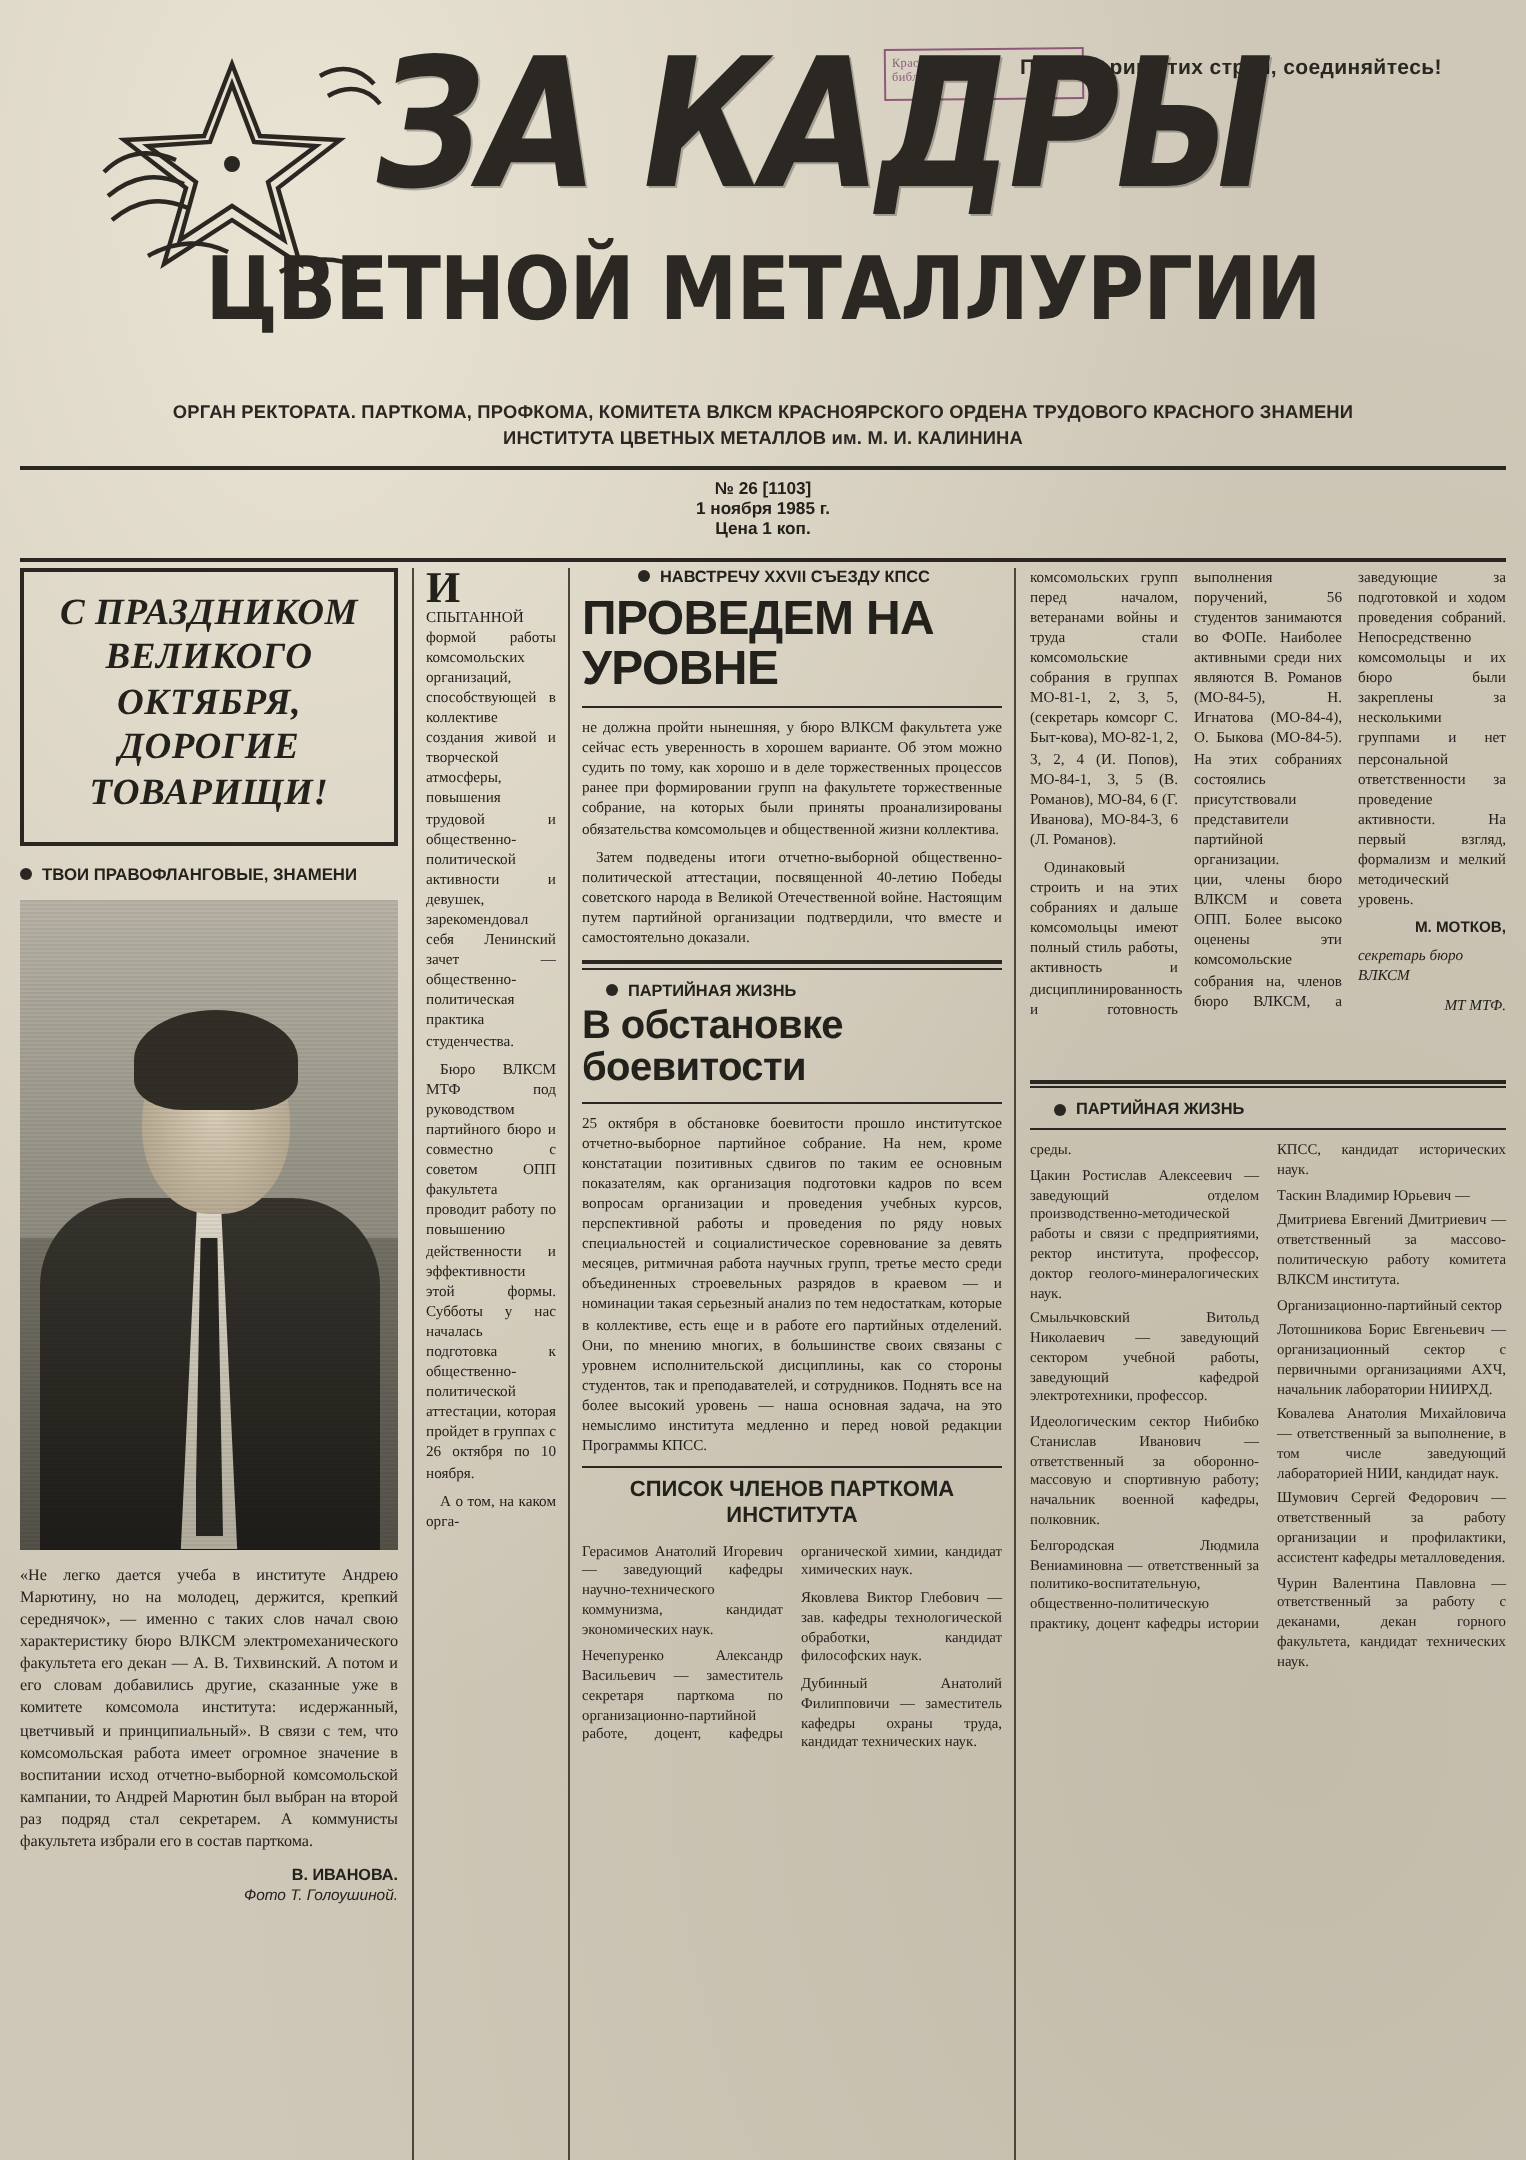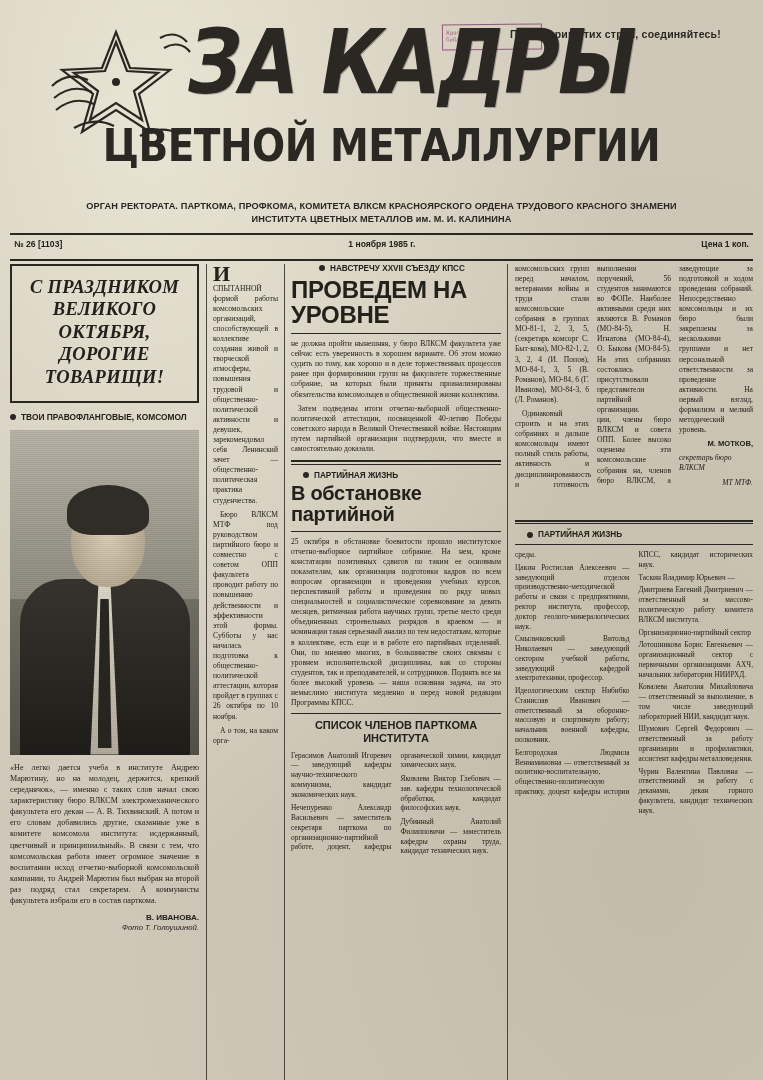--- a/index.html
+++ b/index.html
@@ -101,20 +101,21 @@
     letter-spacing: .1px;
   }
 
   
   .rule-thick { border-top: 2px solid #2a2722; margin-top: 6px; }
   .issuebar {
     display: flex; justify-content: space-between; align-items: center;
     font-family: "Liberation Sans", sans-serif;
     font-size: 8.6px; font-weight: bold;
     padding: 4px 4px 4px 4px;
+    flex-direction: column;
   }
   .issuebar .mid { font-weight: bold; }
 
   
   .cols {
     display: flex;
     margin-top: 3px;
     height: 820px;
   }
   .col { position: relative; }
@@ -321,21 +322,21 @@
     <div class="cols">
 
       <div class="col c1">
         <div class="box-hdr">
           <div class="hdr-ital">С ПРАЗДНИКОМ</div>
           <div class="hdr-ital">ВЕЛИКОГО ОКТЯБРЯ,</div>
           <div class="hdr-ital">ДОРОГИЕ ТОВАРИЩИ!</div>
         </div>
         <div class="bullet-line">
           <span class="dot"></span>
-          <span>ТВОИ ПРАВОФЛАНГОВЫЕ, КОМСОМОЛ</span>
+          <span>ТВОИ ПРАВОФЛАНГОВЫЕ, ЗНАМЕНИ</span>
         </div>
 
         <div class="photo">
           <div class="bg"></div>
           <div class="wall"></div>
           <div class="body"></div>
           <div class="shirt"></div>
           <div class="tie"></div>
           <div class="person-head"></div>
           <div class="hair"></div>
@@ -370,21 +371,21 @@
           <p>Затем подведены итоги отчетно-выборной общественно-политической аттестации, посвященной 40-летию Победы советского народа в Великой Отечественной войне. Настоящим путем партийной организации подтвердили, что вместе и самостоятельно доказали.</p>
         </div>
 
         <div class="hline2"></div>
         <div class="hline3"></div>
 
         <div class="sectionband">
           <span class="dot"></span>
           <span>ПАРТИЙНАЯ ЖИЗНЬ</span>
         </div>
-        <h2 class="head mid">В обстановке партийной</h2>
+        <h2 class="head mid">В обстановке боевитости</h2>
         <div class="hline"></div>
         <div class="txt">
           <p class="noind">25 октября в обстановке боевитости прошло институтское отчетно-выборное партийное собрание. На нем, кроме констатации позитивных сдвигов по таким ее основным показателям, как организация подготовки кадров по всем вопросам организации и проведения учебных курсов, перспективной работы и проведения по ряду новых специальностей и социалистическое соревнование за девять месяцев, ритмичная работа научных групп, третье место среди объединенных строевельных разрядов в краевом — и номинации такая серьезный анализ по тем недостаткам, которые в коллективе, есть еще и в работе его партийных отделений. Они, по мнению многих, в большинстве своих связаны с уровнем исполнительской дисциплины, как со стороны студентов, так и преподавателей, и сотрудников. Поднять все на более высокий уровень — наша основная задача, на это немыслимо института медленно и перед новой редакции Программы КПСС.</p>
         </div>
 
         <div class="hline"></div>
         <div style="text-align:center;font-family:'Liberation Sans',sans-serif;font-weight:bold;font-size:11px;line-height:1.2;margin:4px 0 5px 0;">
           <div>СПИСОК ЧЛЕНОВ ПАРТКОМА</div>
           <div>ИНСТИТУТА</div>
         </div>

